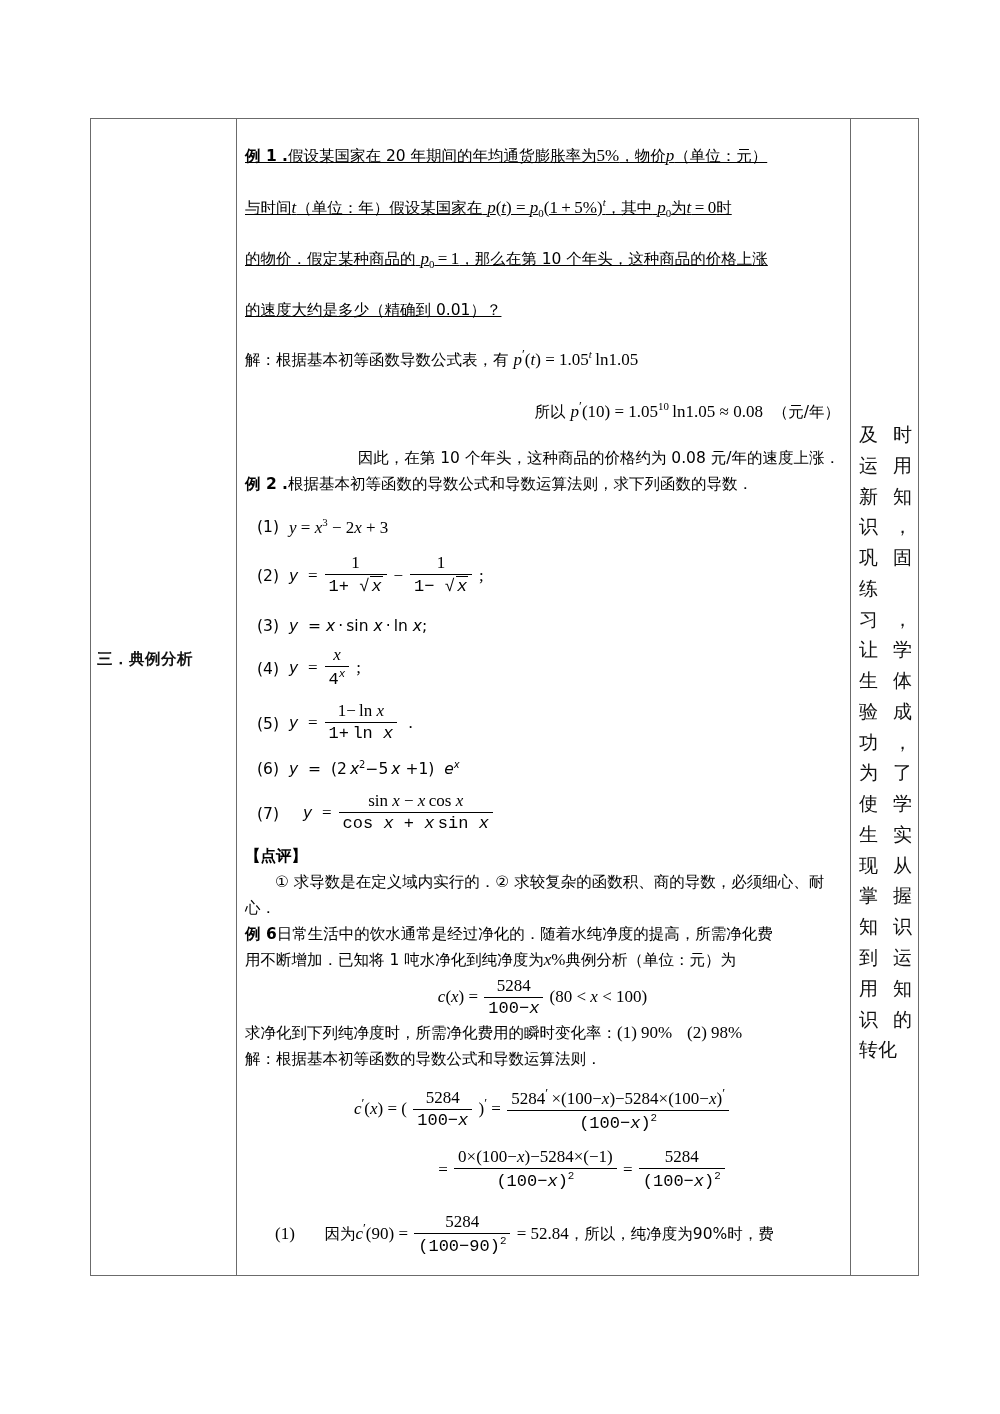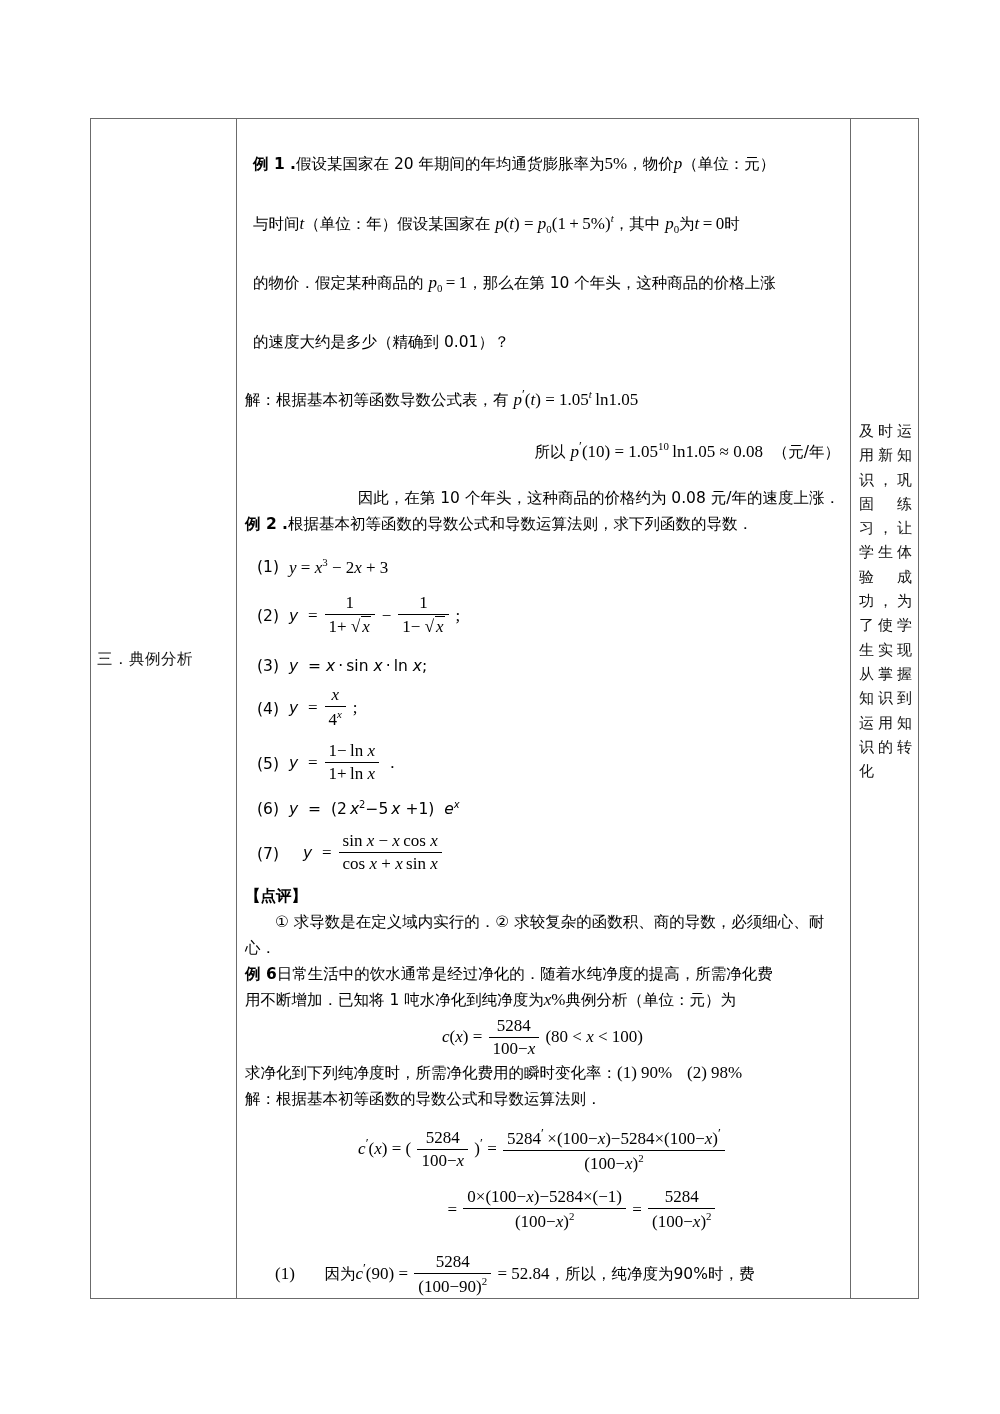--- a/index.html
+++ b/index.html
@@ -39,30 +39,30 @@
   td.col-stage   { width: 145px; }
   td.col-content { width: 613px; }
   td.col-note    { width: 67px; }
 
   
   .stage-inner {
     padding-top: 530px;
     padding-left: 6px;
     font-family: "DejaVu Sans", "Liberation Sans", sans-serif;
     font-size: 15.5px;
-    font-weight: 400;
+    font-weight: 700;
     letter-spacing: 0.5px;
     color: #111;
   }
 
   
   .note-inner {
     padding: 300px 6px 0 8px;
     font-family: "DejaVu Sans", "Liberation Sans", sans-serif;
-    font-size: 15px;
+    font-size: 19px;
     line-height: 1.62;
     color: #111;
     text-align: justify;
     word-break: break-all;
   }
 
   
   .content-inner {
     padding: 14px 10px 0 8px;
     font-size: 15.5px;
@@ -72,22 +72,23 @@
   .zh {
     font-family: "DejaVu Sans", "Liberation Sans", sans-serif;
   }
   .b { font-weight: 700; }
 
   
   .p-wide {
     font-family: "DejaVu Sans", "Liberation Sans", sans-serif;
     font-size: 15.5px;
     line-height: 46px;
-    margin: 8px;
+    margin: 0;
     white-space: nowrap;
+    text-decoration: underline;
   }
   .p-tight {
     font-family: "DejaVu Sans", "Liberation Sans", sans-serif;
     font-size: 15.5px;
     line-height: 26px;
     margin: 0;
   }
   .p-center {
     text-align: center;
     margin: 0;
@@ -122,20 +123,21 @@
   .frac > .num {
     display: block;
     padding: 0 4px 1px 4px;
     border-bottom: 1.3px solid #000;
     line-height: 1.18;
   }
   .frac > .den {
     display: block;
     padding: 1px 4px 0 4px;
     line-height: 1.18;
+    font-family: Liberation Mono, monospace;
   }
   .sqrt {
     display: inline-block;
     border-top: 1.2px solid #000;
     padding: 0 1px 0 1px;
     margin-left: 1px;
   }
   .radic { font-style: normal; }
 
   

